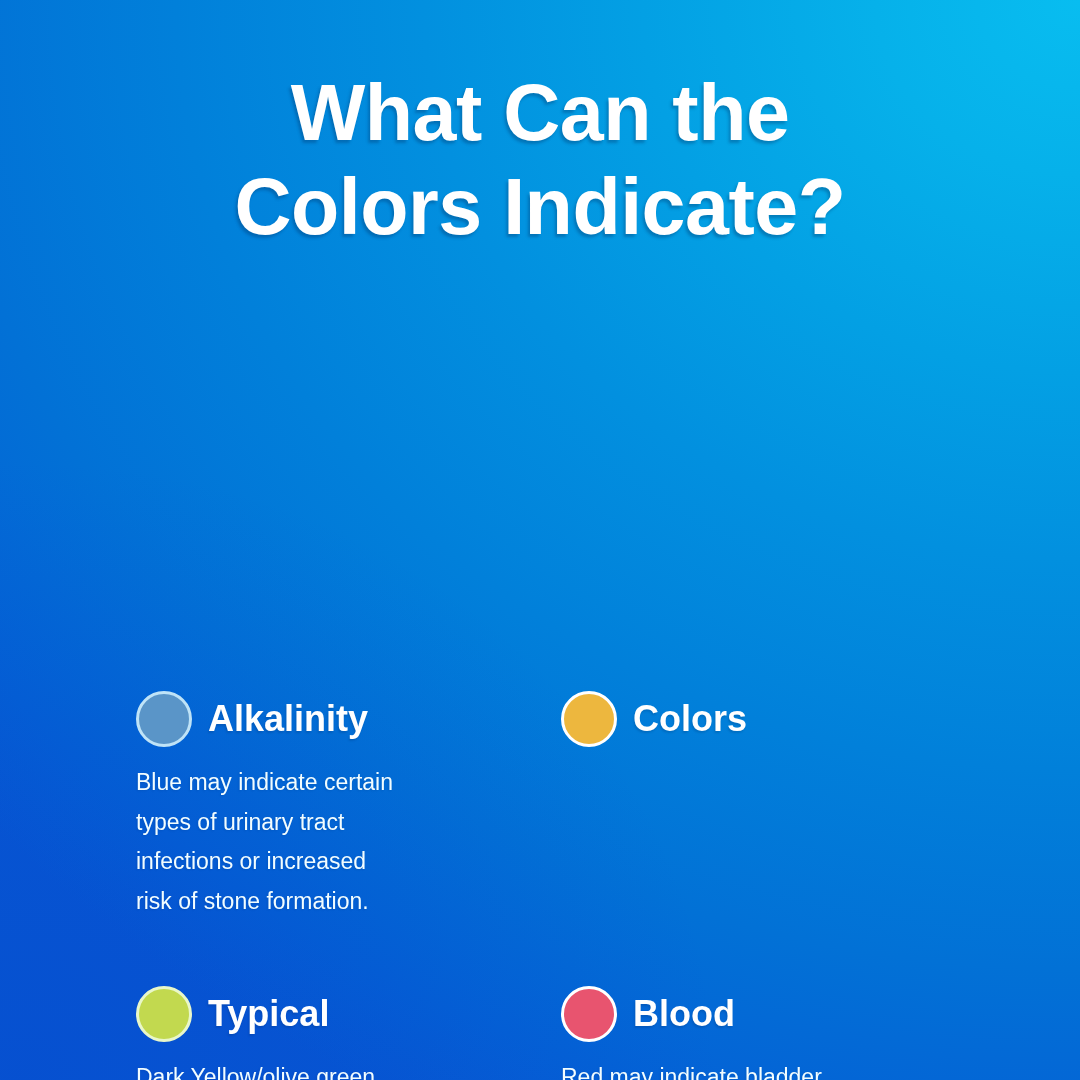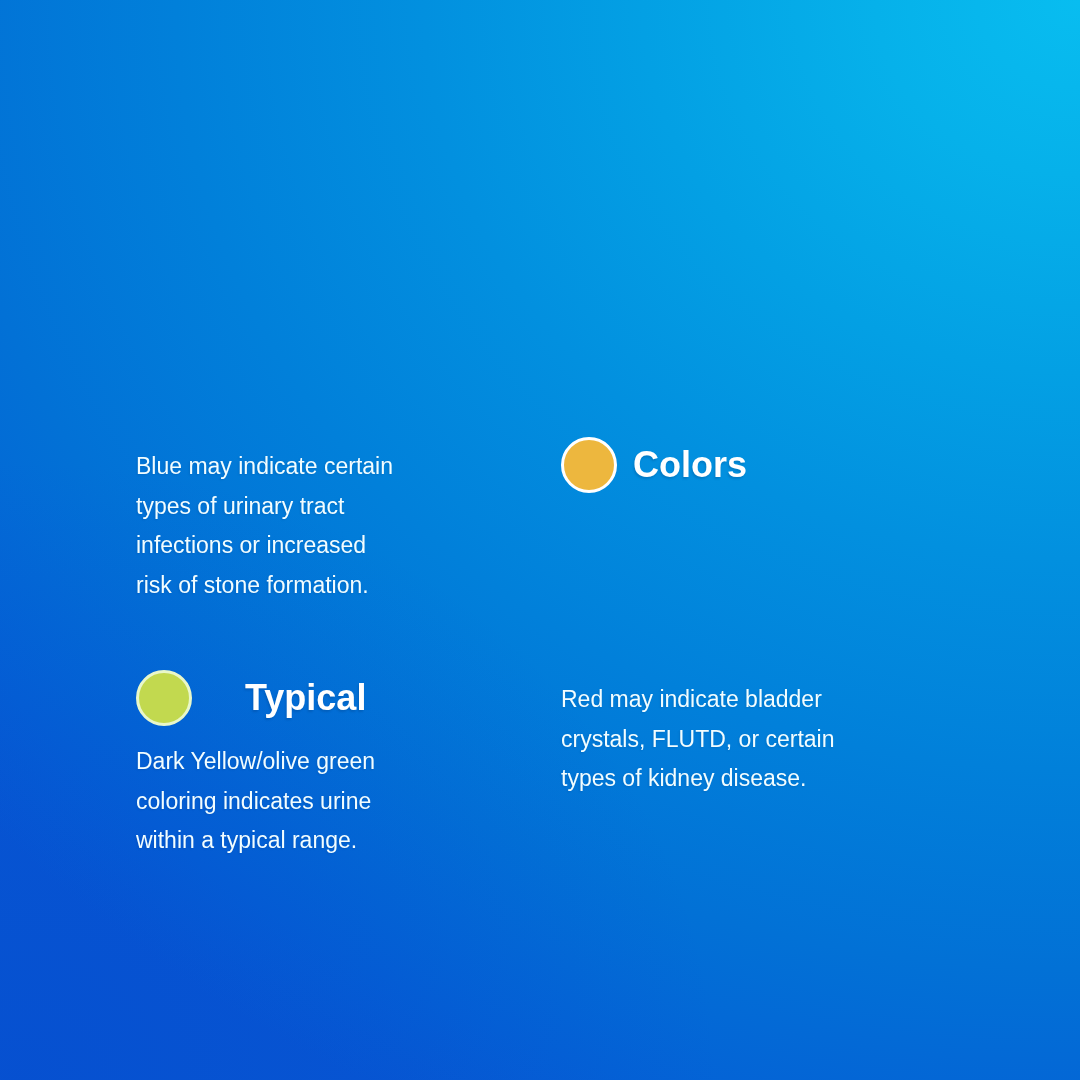--- a/index.html
+++ b/index.html
@@ -95,31 +95,39 @@
     text-shadow: -1px 2px 2px rgba(0, 40, 90, 0.18);
   }
   .item-desc {
     color: #f2fdff;
     font-size: 23px;
     line-height: 39.5px;
     margin-top: 13px;
     white-space: pre-line;
     text-shadow: -1px 1px 2px rgba(0, 40, 90, 0.13);
   }
-  .item.bottom .item-head { margin-top: 0; gap: 37px; }
+  .item.bottom .item-head { margin-top: 0; }
 </style>
 </head>
 <body>
 
 <div id="poster">
 
+  <div class="title-block">
+    <span class="title-line">What Can the</span>
+    <span class="title-line">Colors Indicate?</span>
+  </div>
 
   <div class="items-grid">
 
     <div class="item">
+      <div class="item-head">
+        <span class="swatch" style="background:#5a95c8; border:3px solid #bfe3f7;"></span>
+        <span class="item-title">Alkalinity</span>
+      </div>
       <div class="item-desc">Blue may indicate certain
 types of urinary tract
 infections or increased
 risk of stone formation.</div>
     </div>
 
     <div class="item">
       <div class="item-head">
         <span class="swatch" style="background:#edb73e; border:3px solid #ffffff;"></span>
         <span class="item-title">Colors</span>
@@ -133,19 +141,23 @@
       <div class="item-head">
         <span class="swatch" style="background:#c2d94f; border:3px solid #e9f7c9;"></span>
         <span class="item-title">Typical</span>
       </div>
       <div class="item-desc">Dark Yellow/olive green
 coloring indicates urine
 within a typical range.</div>
     </div>
 
     <div class="item bottom">
+      <div class="item-head">
+        <span class="swatch" style="background:#e8546f; border:3px solid #ffffff;"></span>
+        <span class="item-title">Blood</span>
+      </div>
       <div class="item-desc">Red may indicate bladder
 crystals, FLUTD, or certain
 types of kidney disease.</div>
     </div>
 
   </div>
 </div>
 
 </body></html>

